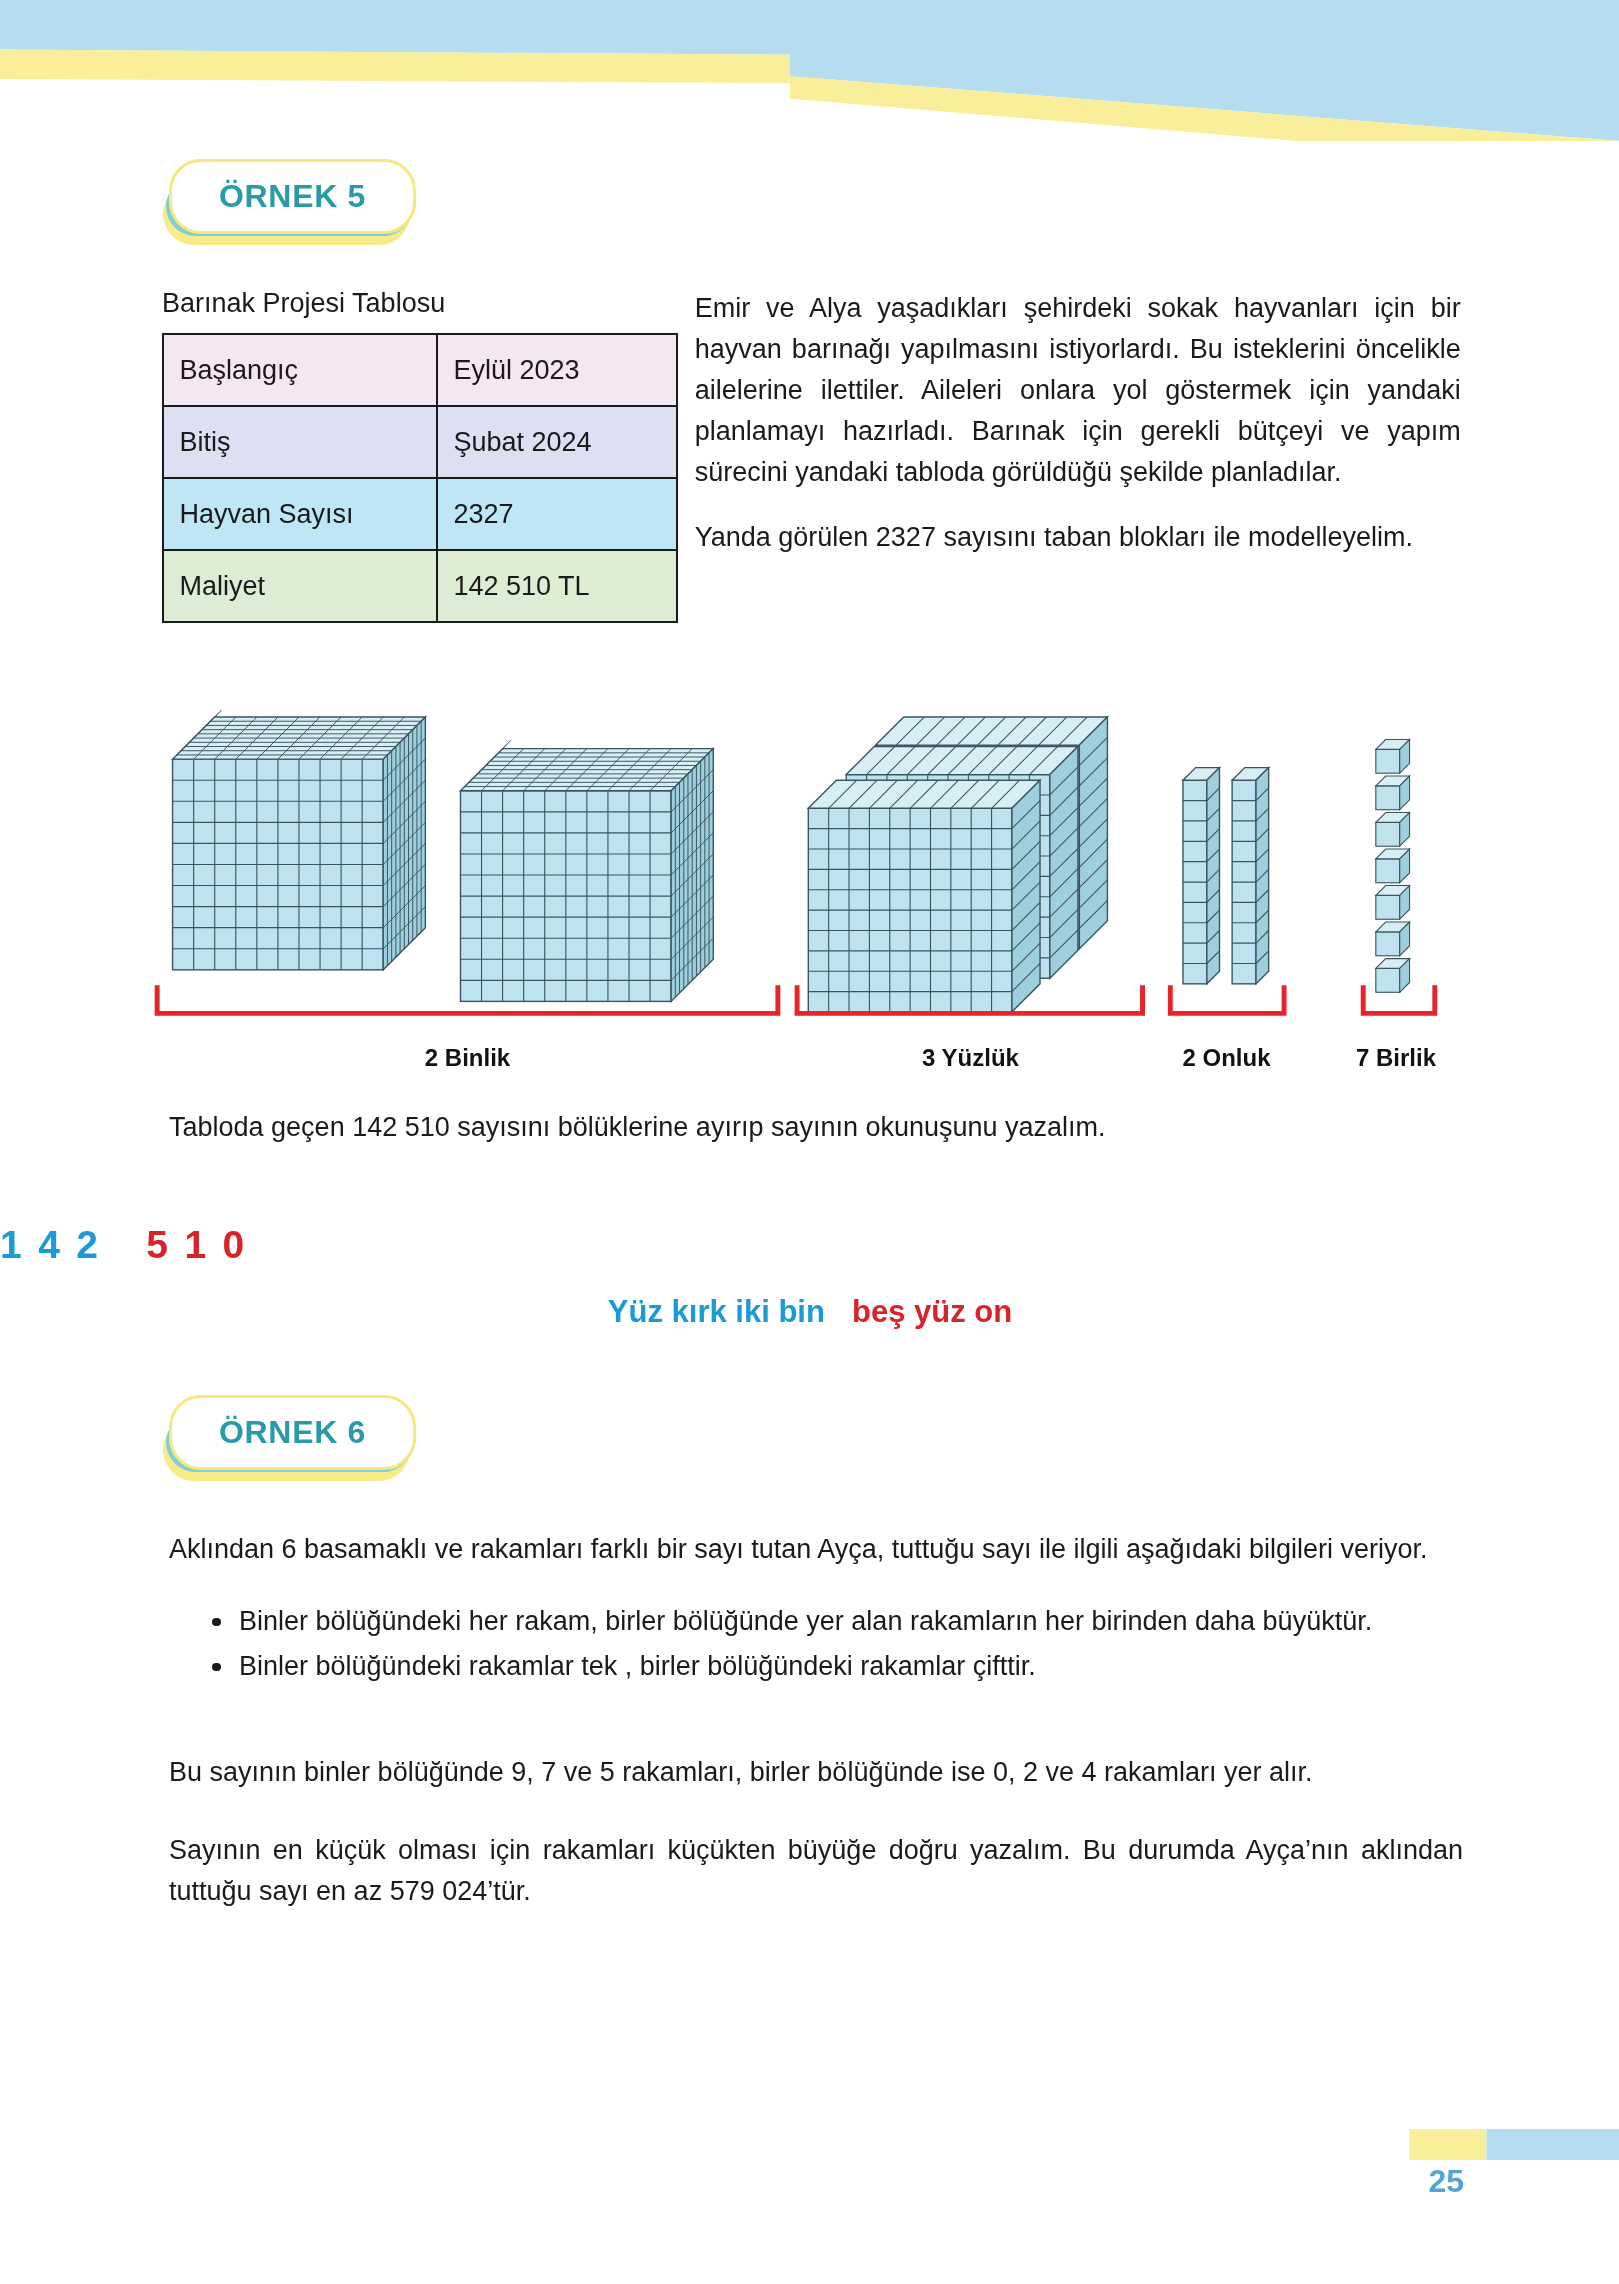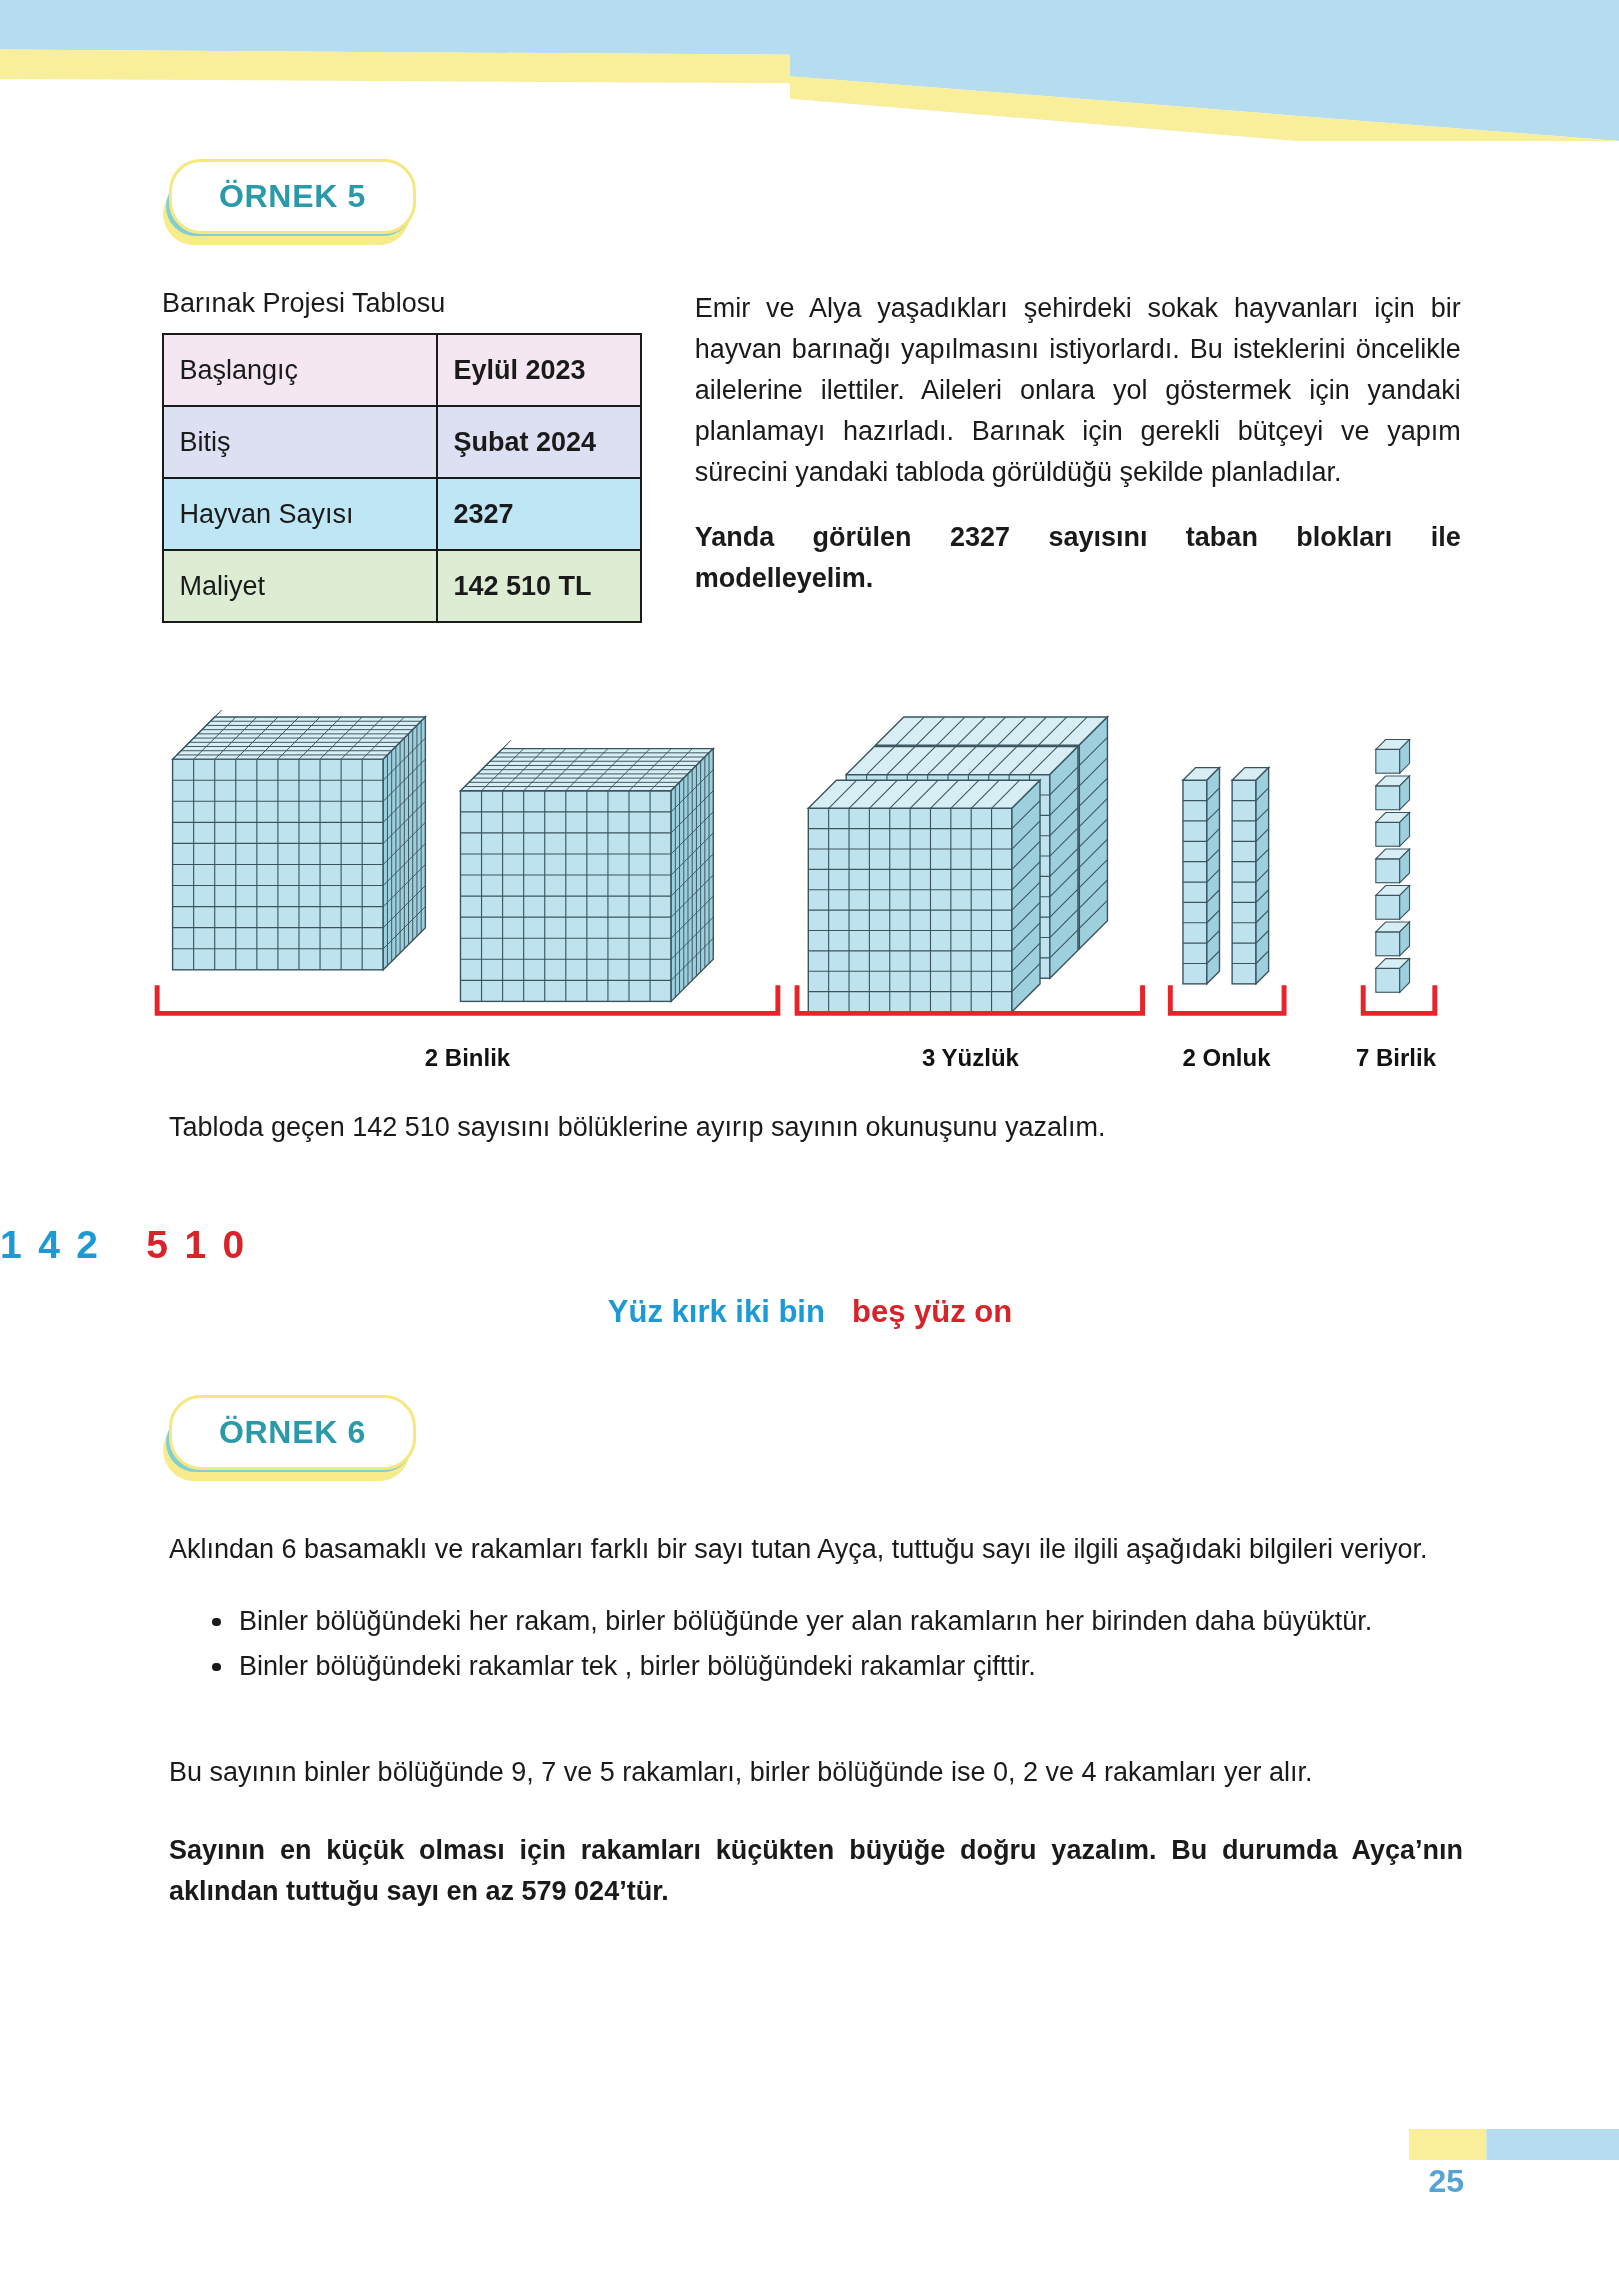--- a/index.html
+++ b/index.html
@@ -79,30 +79,30 @@
   }
   table.shelter-table td {
     border: 2.8px solid #1a1a1a;
     height: 72px;
     padding: 0 15.5px;
     font-size: 27px;
     vertical-align: middle;
     white-space: nowrap;
   }
   table.shelter-table td.k { width: 274px; }
-  table.shelter-table td.v { width: 204px; font-weight: bold; }
+  table.shelter-table td.v { width: 240px; }
 
   .para {
     font-size: 27px;
     line-height: 1.52;
     text-align: justify;
     text-justify: inter-word;
     color: #1a1a1a;
   }
-  .para + .para { margin-top: 24px; font-weight: bold; }
+  .para + .para { margin-top: 24px; }
 
   
   .blocks-figure { position:absolute; left:0; top:710px; width:1620px; height:366px; }
   .blk-label {
     position: absolute;
     font-size: 24px;
     font-weight: 700;
     color: #121212;
     white-space: nowrap;
     text-align: center;

